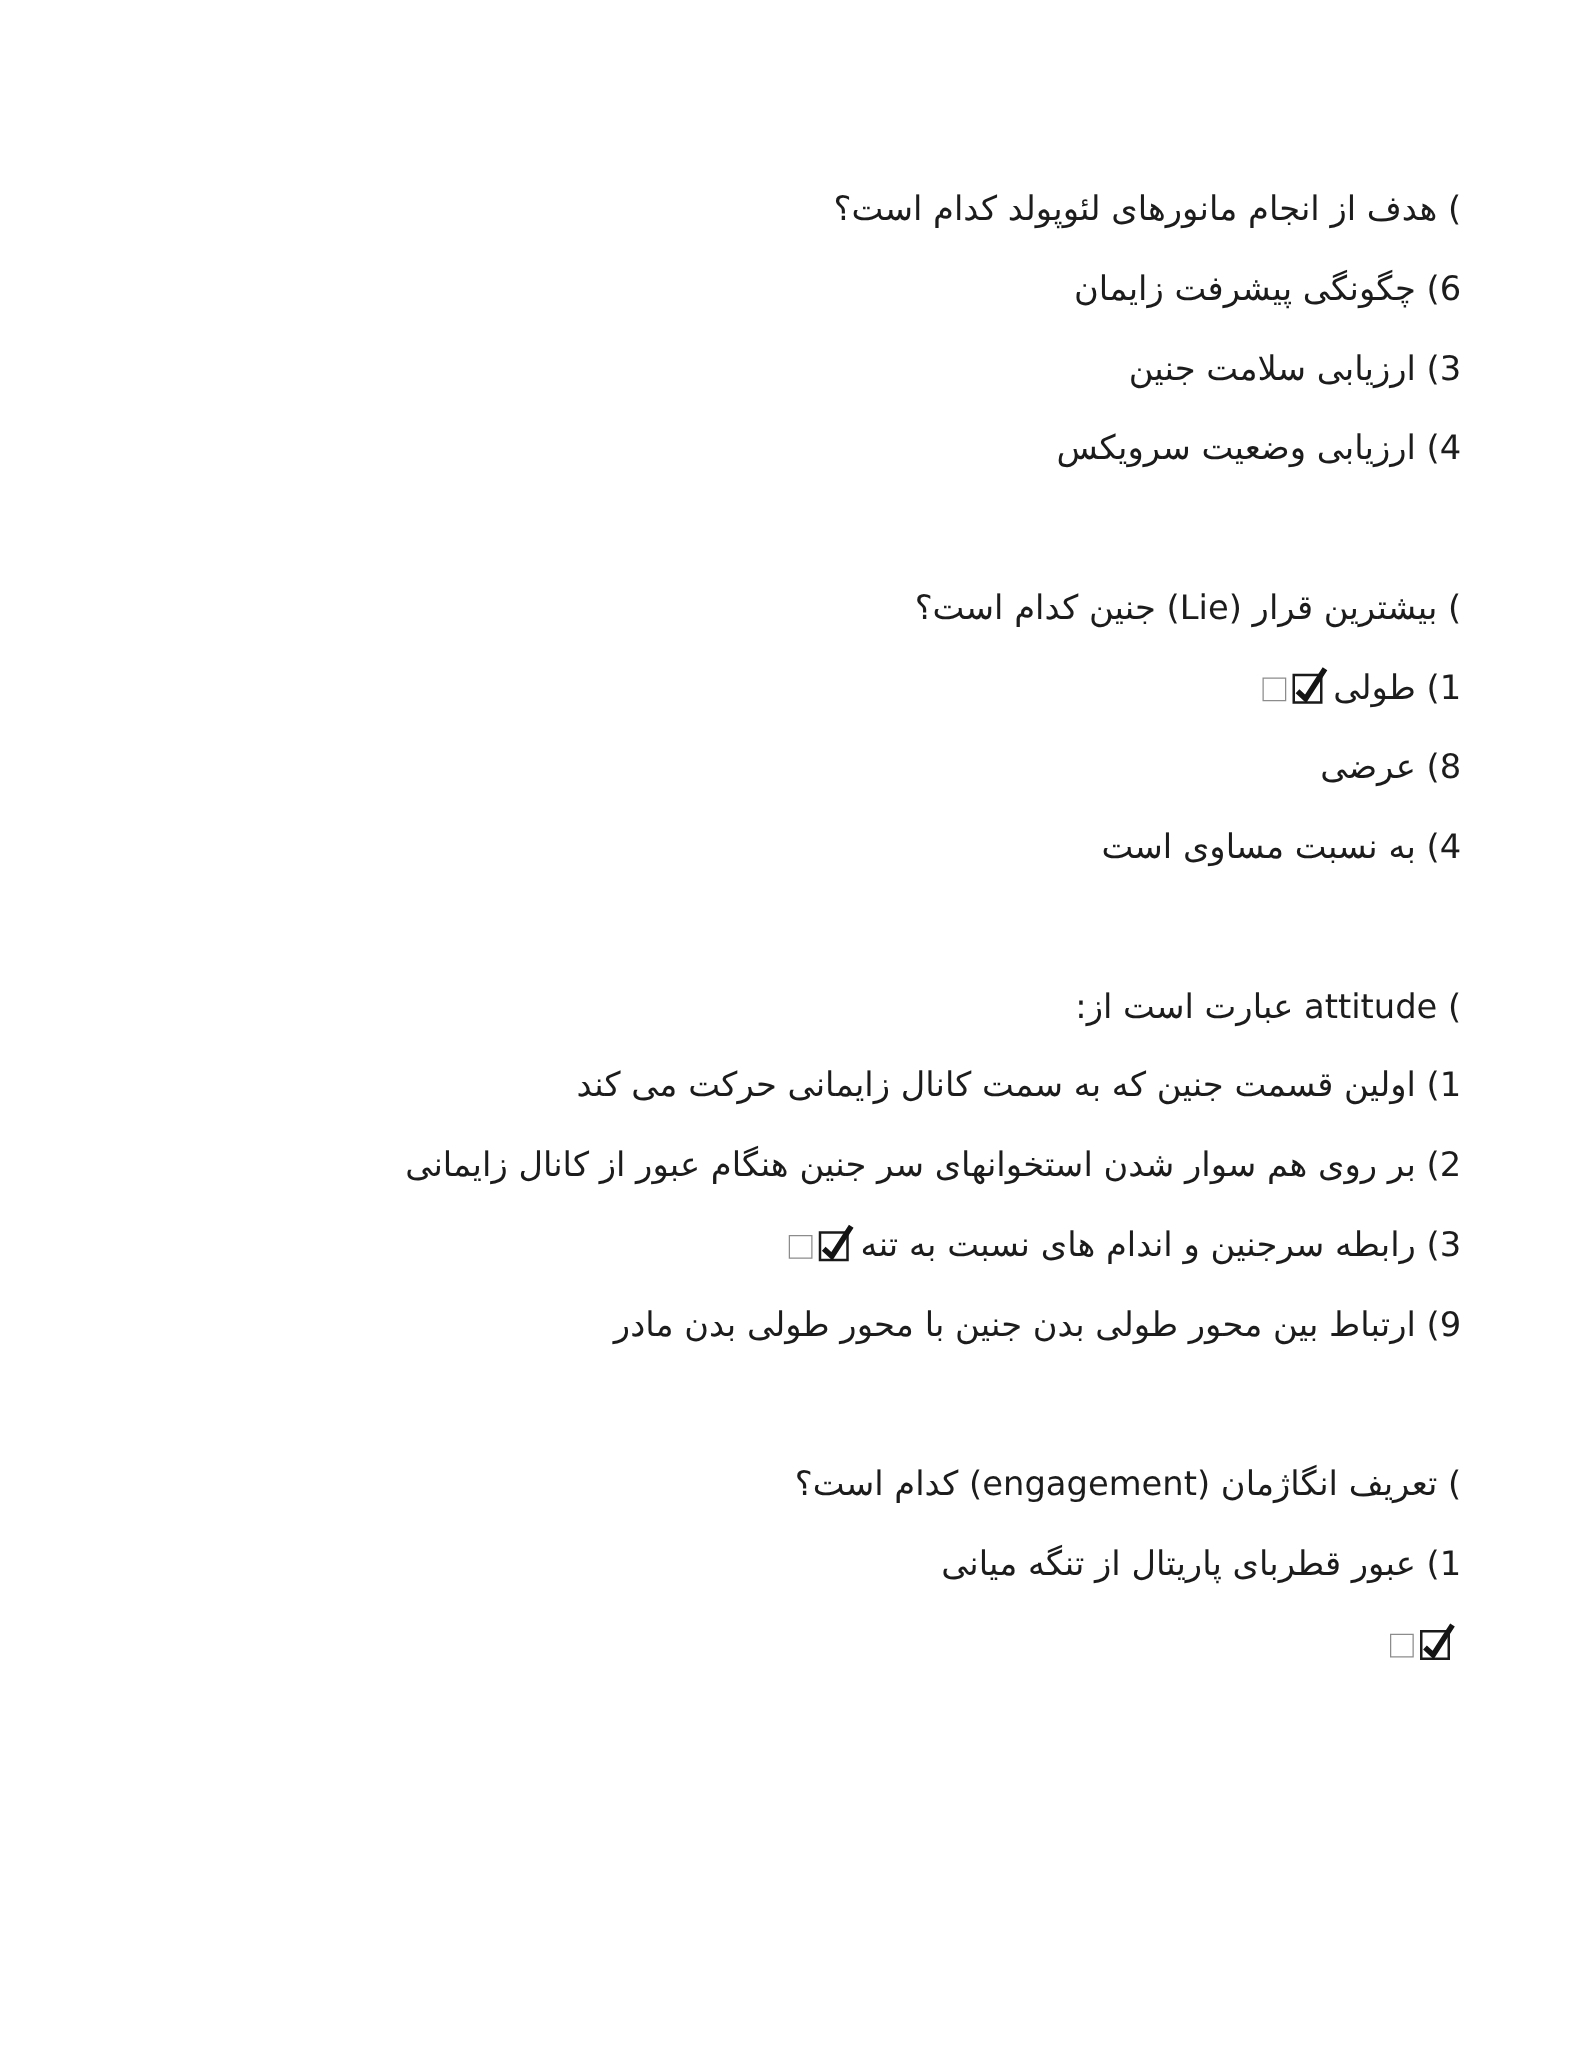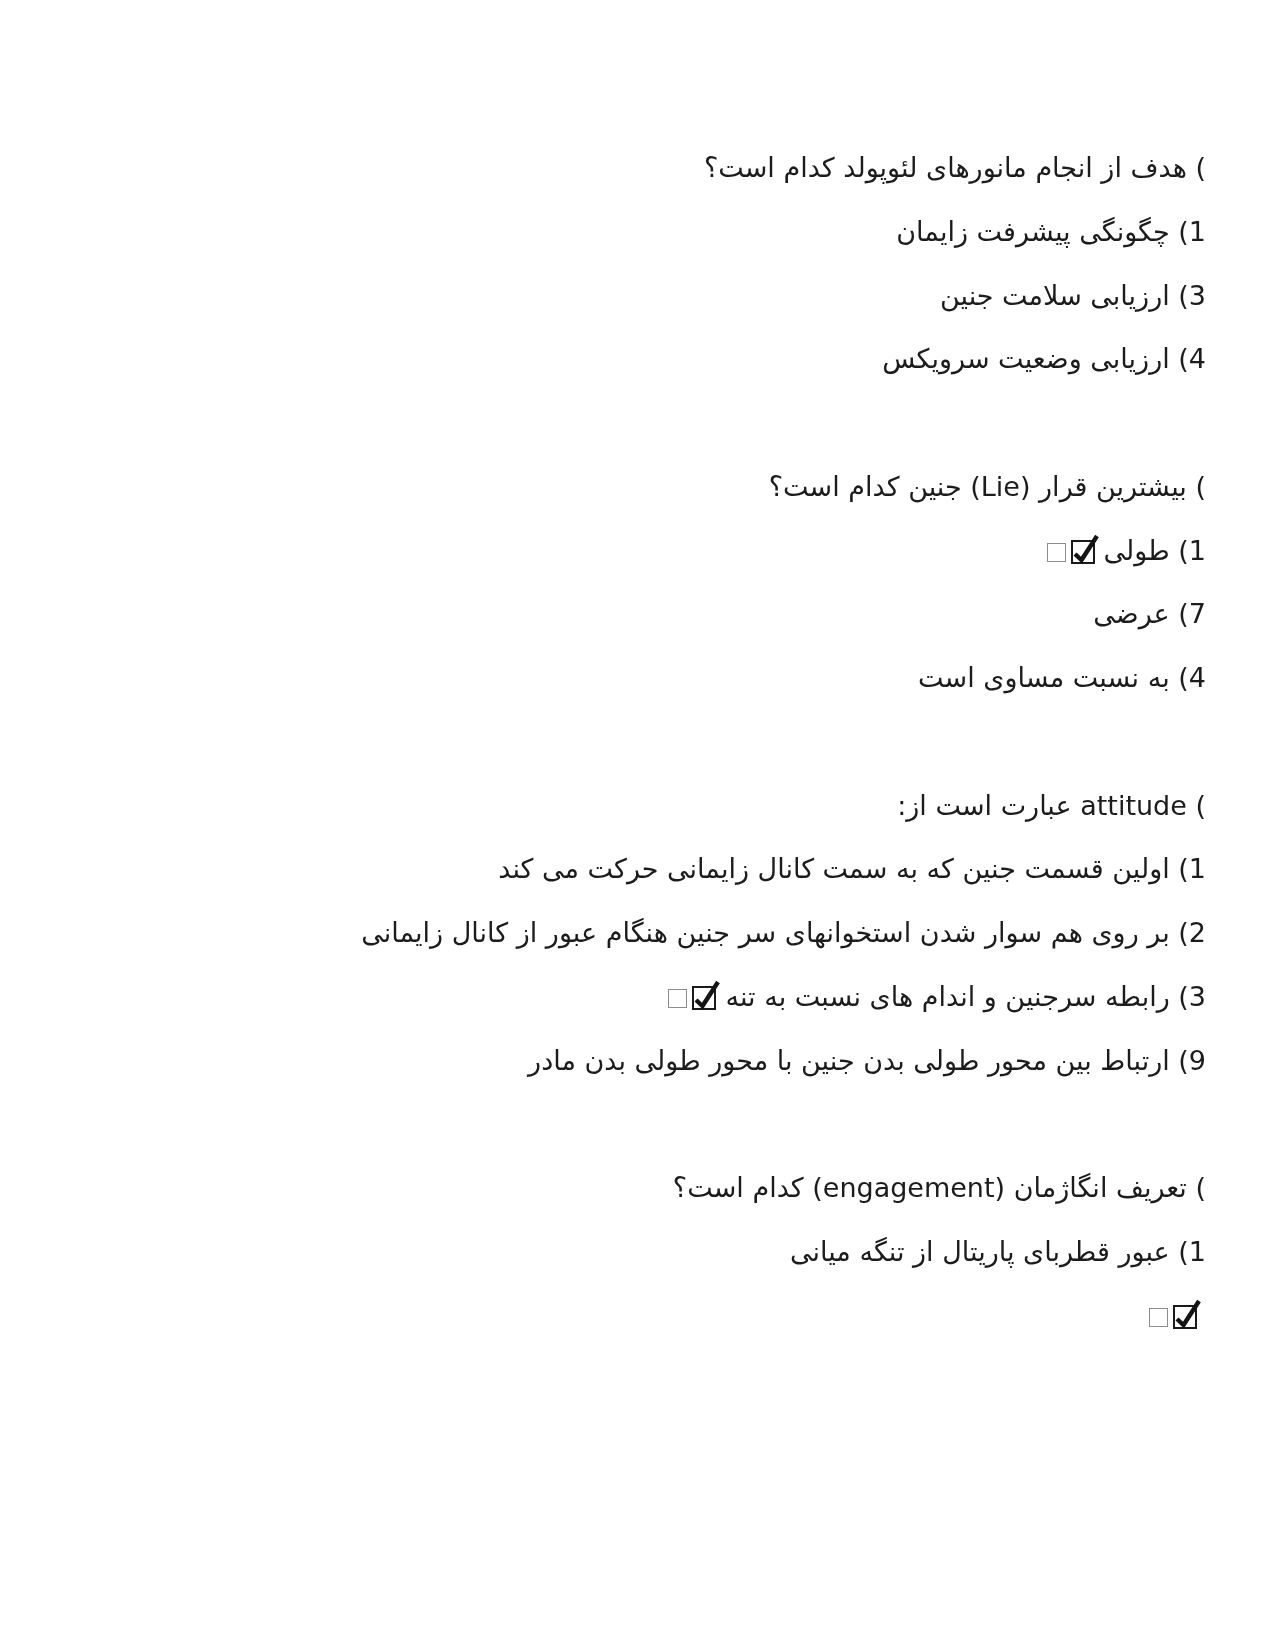--- a/index.html
+++ b/index.html
@@ -15,21 +15,21 @@
     min-height:1650px;
     background:var(--bg);
     font-family:"DejaVu Sans",sans-serif;
   }
   .page{
     box-sizing:border-box;
     width:1275px;
     min-height:1650px;
     direction:rtl;
     text-align:right;
-    padding:136px 69px 40px 70px;
+    padding:136px 106px 40px 70px;
     color:var(--text);
     font-size:27px;
   }
   .line{
     line-height:63.75px;
     white-space:nowrap;
   }
   .question + .question{
     margin-top:63.75px; 
   }
@@ -64,30 +64,30 @@
     margin-inline-start:5px;
   }
 </style>
 </head>
 <body>
 
 <div class="page">
   <div id="questions">
       <section class="question">
         <div class="line heading">) هدف از انجام مانورهای لئوپولد کدام است؟</div>
-        <div class="line option"><span class="opt-text">1)  چگونگی پیشرفت زایمان</span></div>
+        <div class="line option"><span class="opt-text">6)  چگونگی پیشرفت زایمان</span></div>
         <div class="line option"><span class="opt-text">3) ارزیابی سلامت جنین</span></div>
         <div class="line option"><span class="opt-text">4) ارزیابی وضعیت سرویکس</span></div>
       </section>
       <section class="question">
         <div class="line heading">) بیشترین قرار (Lie) جنین کدام است؟</div>
         <div class="line option"><span class="opt-text">1) طولی</span><span class="cb cb-checked"><svg viewBox="0 0 24 24" width="24" height="24">
               <polyline points="3,13 9.5,19 25,-5" fill="none" stroke="var(--check)" stroke-width="4.4"></polyline>
             </svg></span><span class="cb cb-empty"></span></div>
-        <div class="line option"><span class="opt-text">7) عرضی</span></div>
+        <div class="line option"><span class="opt-text">8) عرضی</span></div>
         <div class="line option"><span class="opt-text">4) به نسبت مساوی است</span></div>
       </section>
       <section class="question">
         <div class="line heading">) attitude عبارت است از:</div>
         <div class="line option"><span class="opt-text">1) اولین قسمت جنین که به سمت کانال زایمانی حرکت می کند</span></div>
         <div class="line option"><span class="opt-text">2) بر روی هم سوار شدن استخوانهای سر جنین هنگام عبور از کانال زایمانی</span></div>
         <div class="line option"><span class="opt-text">3) رابطه سرجنین و اندام های نسبت به تنه</span><span class="cb cb-checked"><svg viewBox="0 0 24 24" width="24" height="24">
               <polyline points="3,13 9.5,19 25,-5" fill="none" stroke="var(--check)" stroke-width="4.4"></polyline>
             </svg></span><span class="cb cb-empty"></span></div>
         <div class="line option"><span class="opt-text">9) ارتباط بین محور طولی بدن جنین با محور طولی بدن مادر</span></div>

